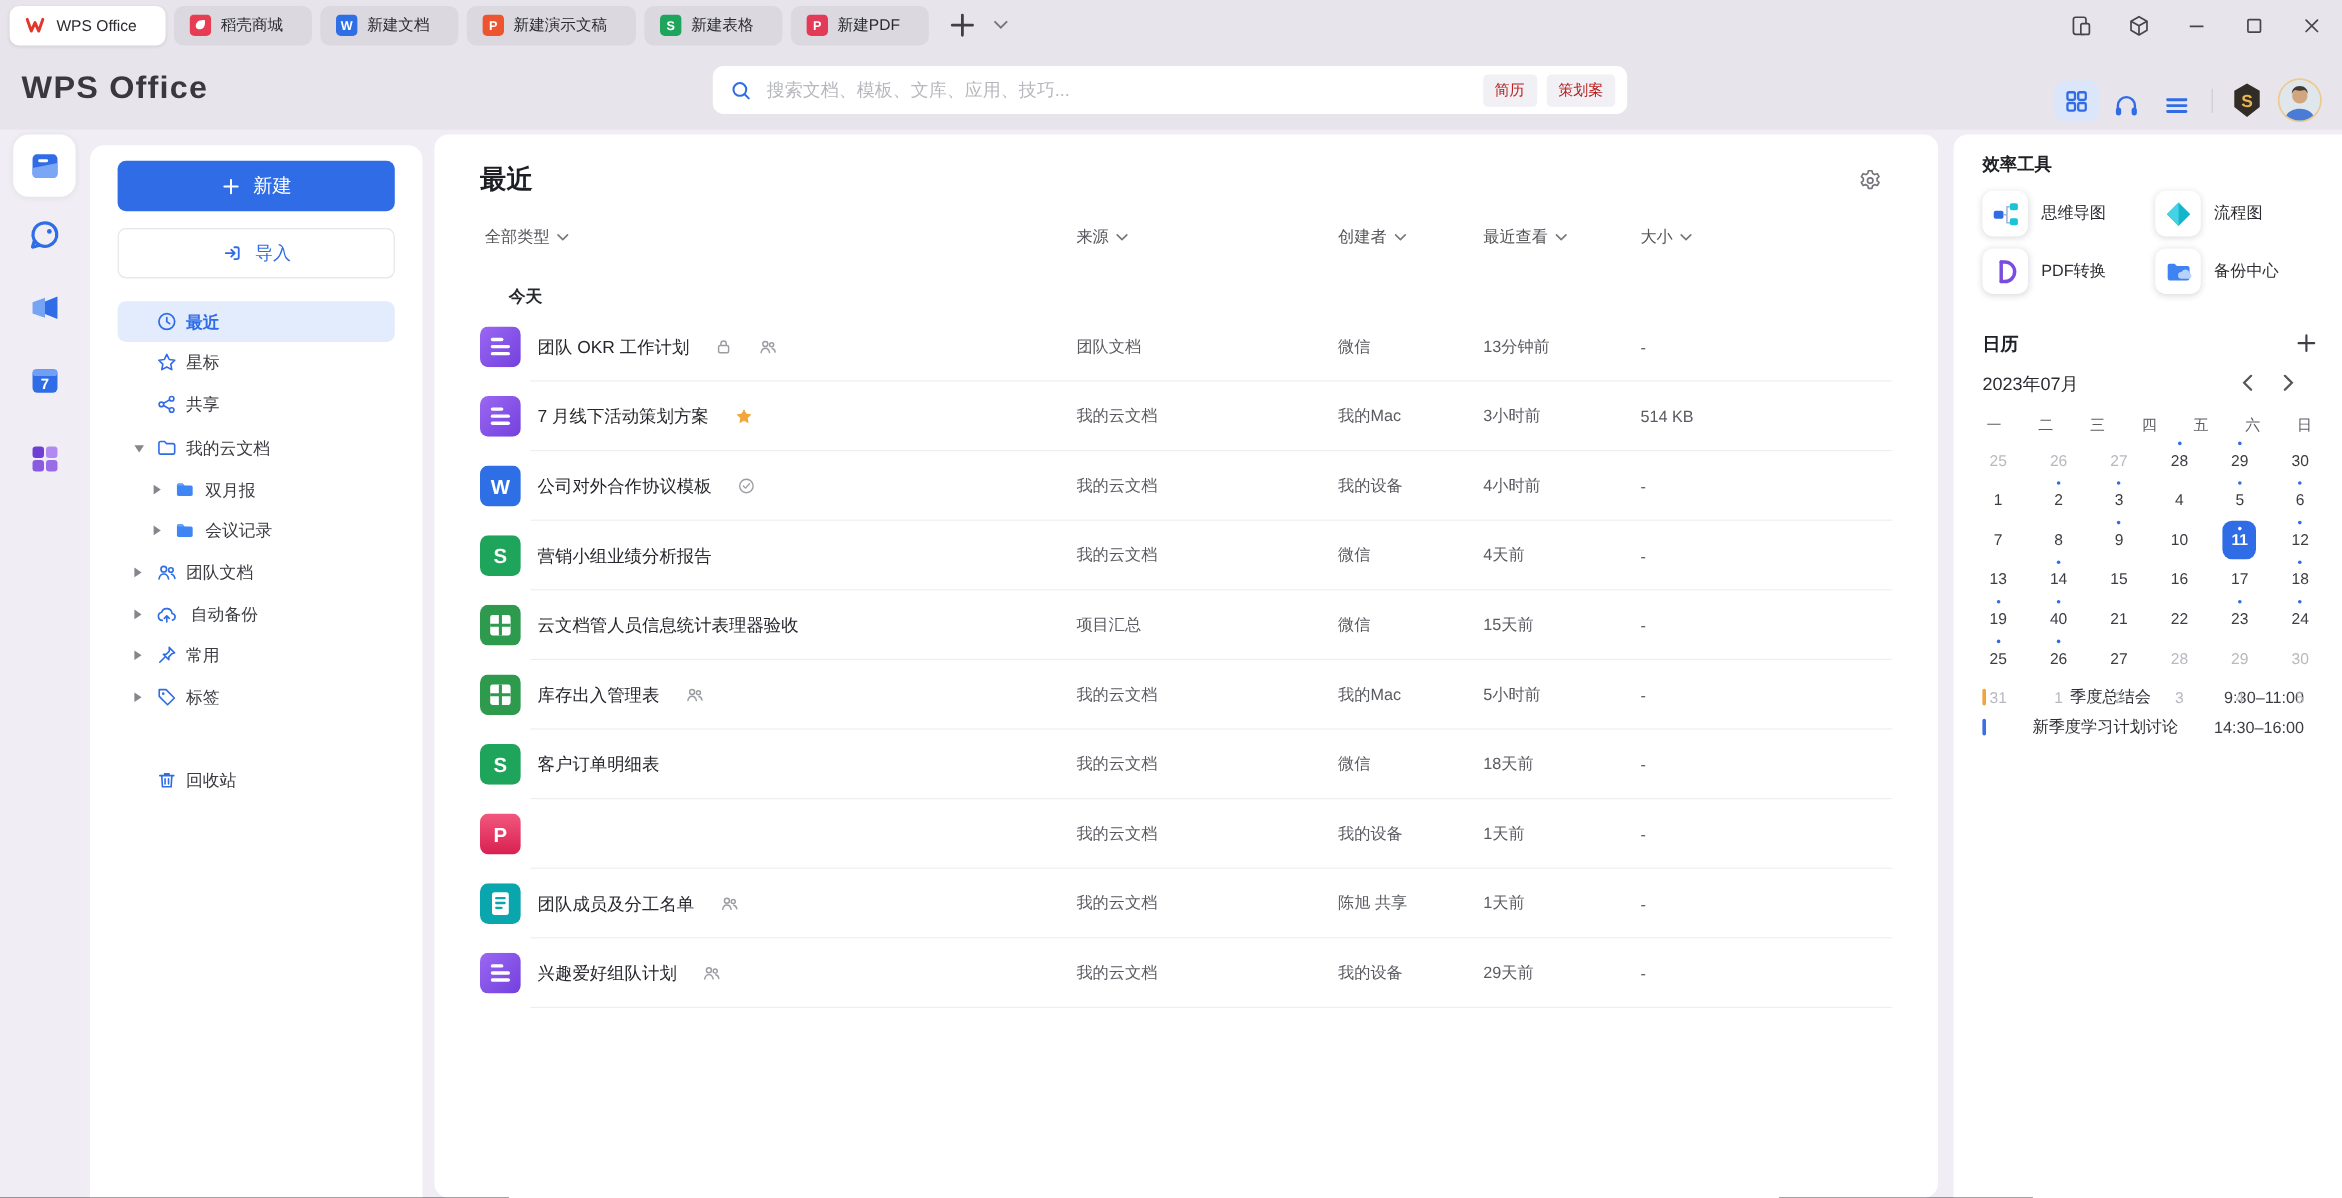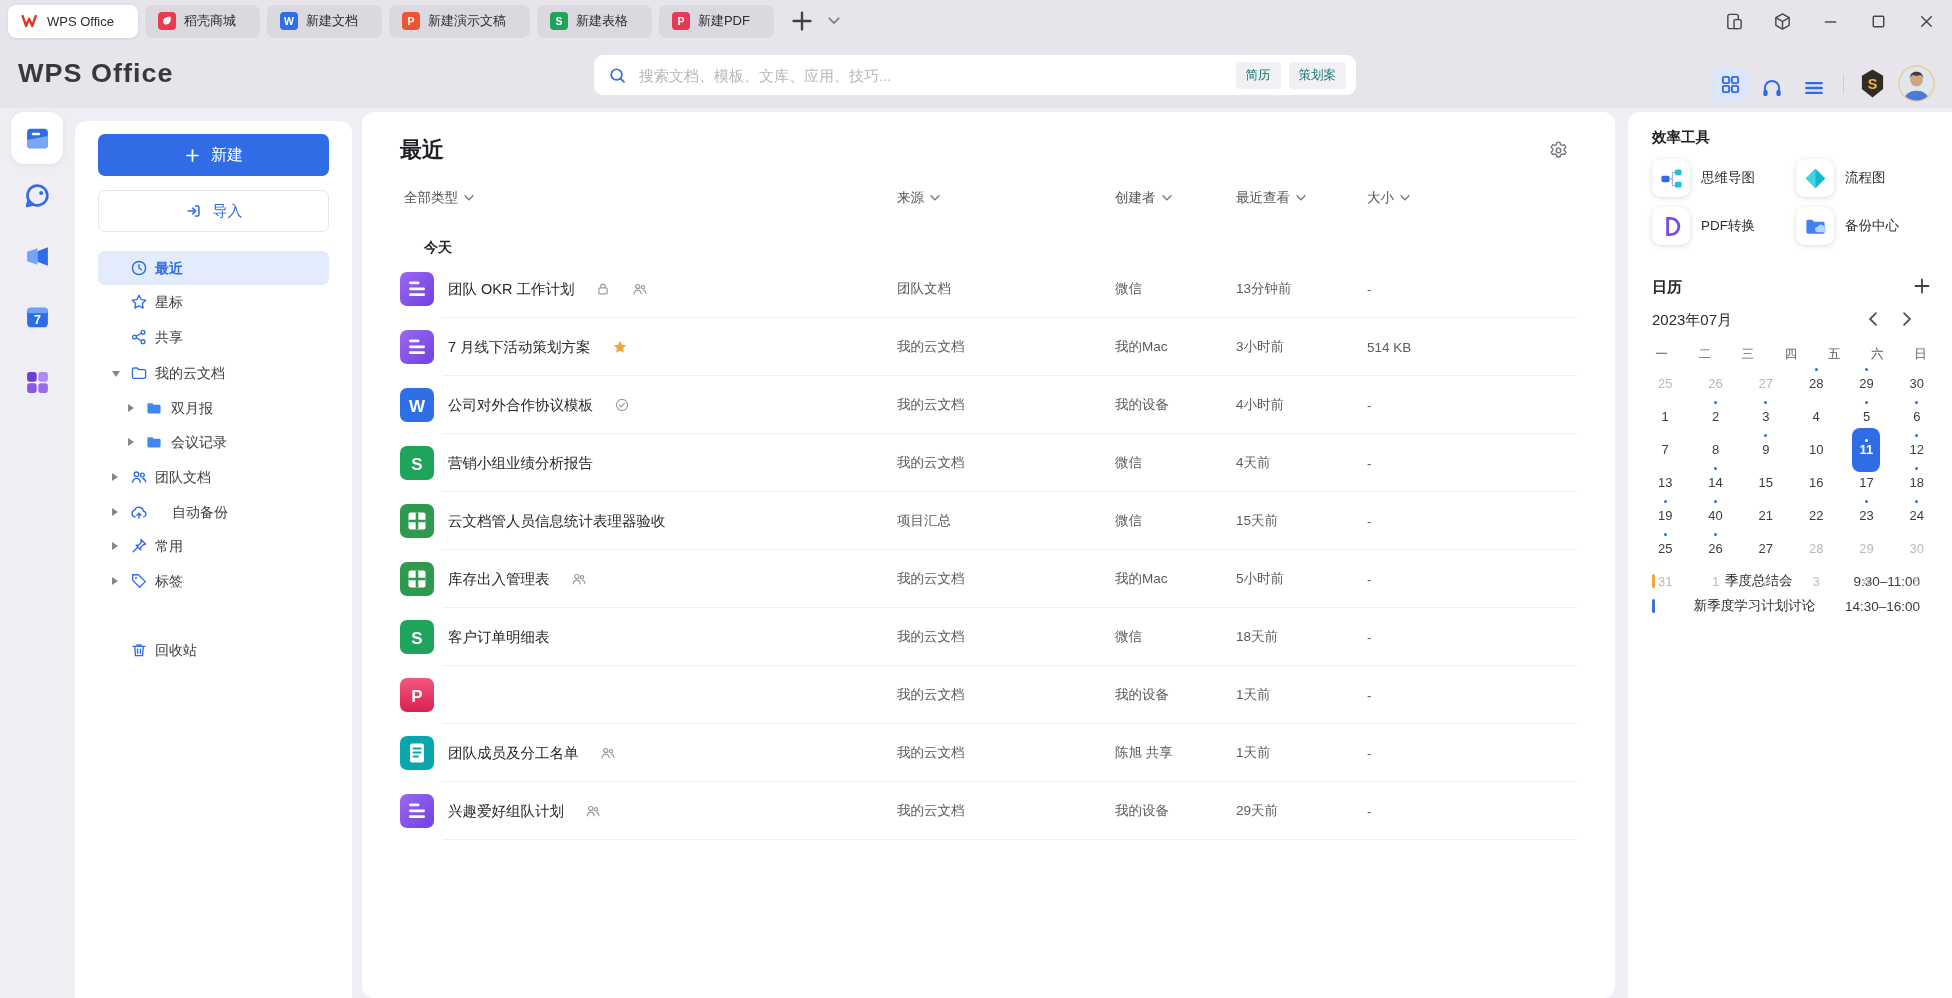--- a/index.html
+++ b/index.html
@@ -23,21 +23,21 @@
   
   .header{position:absolute;left:0;top:42px;right:0;height:66px;background:#e7e4eb;}
   .logo{position:absolute;left:18px;top:16px;font-size:27px;font-weight:700;color:#3a383f;
         letter-spacing:1px;transform:scaleY(.96);}
   .search{position:absolute;left:594px;top:13px;width:762px;height:40px;background:#fff;
           border-radius:9px;display:flex;align-items:center;padding:0 10px 0 14px;box-sizing:border-box;}
   .search .sic{width:19px;height:19px;margin-right:10px;flex:0 0 auto;}
   .search input{flex:1;border:none;outline:none;background:transparent;font-size:15px;color:#3c3d42;
                 font-family:"Liberation Sans",sans-serif;}
   .search input::placeholder{color:#b7b8be;}
-  .stag{background:#f1f0f5;color:#0f766e;font-size:12.5px;border-radius:4px;padding:5px 10px;margin-left:8px;flex:0 0 auto;}
+  .stag{background:#f1f0f5;color:#b91c1c;font-size:12.5px;border-radius:4px;padding:5px 10px;margin-left:8px;flex:0 0 auto;}
   .hbtn{position:absolute;width:24px;height:24px;top:34px;}
   .hgridbox{position:absolute;left:1712px;top:25px;width:37px;height:34px;background:#dce6fa;border-radius:8px;
             display:flex;align-items:center;justify-content:center;}
   .hgridbox .ic{width:21px;height:21px;}
   .hdivider{position:absolute;left:1843px;top:32px;width:1px;height:20px;background:#cfccd4;}
   .vip{position:absolute;left:1858px;top:25px;width:29px;height:33px;}
   .avatar{position:absolute;left:1898px;top:23px;width:37px;height:37px;border-radius:50%;overflow:hidden;}
 
   
   .rail{position:absolute;left:0;top:108px;width:75px;bottom:0;}
@@ -98,21 +98,21 @@
   .calnav{position:absolute;top:200px;width:14px;height:14px;}
   .weekrow{position:absolute;left:12px;top:234px;width:302px;display:grid;grid-template-columns:repeat(7,1fr);
            font-size:12.5px;color:#5c5d63;text-align:center;}
   .daysgrid{position:absolute;left:12px;top:255px;width:302px;display:grid;grid-template-columns:repeat(6,1fr);
             grid-auto-rows:33px;}
   .day{position:relative;display:flex;align-items:center;justify-content:center;font-size:13px;color:#3c3d43;}
   .day.muted{color:#b8b9bf;}
   .day .dot{position:absolute;top:1px;left:50%;margin-left:-1.5px;width:3px;height:3px;border-radius:50%;
             background:var(--accent,#2f6ce5);}
   .day .dnum{position:relative;z-index:1;}
-  .day.sel .dnum{width:28px;height:44px;background:var(--accent,#2f6ce5);border-radius:8px;color:#fff;
+  .day.sel .dnum{width:28px;height:32px;background:var(--accent,#2f6ce5);border-radius:8px;color:#fff;
                  display:flex;align-items:center;justify-content:center;font-weight:bold;}
   .day.sel .dot{background:#fff;top:6px;z-index:2;}
   .event{position:absolute;left:24px;right:32px;height:20px;display:flex;align-items:center;}
   .event .bar{width:3px;height:14px;border-radius:2px;margin-right:9px;flex:0 0 auto;}
   .event .etitle{font-size:13.5px;color:#2d2e33;flex:1;text-align:center;}
   .event .etime{font-size:13.5px;color:#3c3d42;}
 </style>
 </head>
 <body>
 
@@ -413,21 +413,21 @@
           <span class="lbl" style="left: 80px;">团队文档</span>
         </div>
         <div class="treerow" style="top: 375px; height: 32px;">
           <span class="caret" style="left: 37px;"></span>
           <span class="ic" style="left: 55px; position: absolute;">
             <svg viewBox="0 0 20 20">
               <path d="M5.8 15.5a3.8 3.8 0 0 1-.6-7.5 5 5 0 0 1 9.7 1.2 3.1 3.1 0 0 1 .4 6.1" fill="none" stroke="currentColor" stroke-width="1.5" stroke-linecap="round"></path>
               <path d="M10 17v-5.5M7.7 13.7L10 11.4l2.3 2.3" fill="none" stroke="currentColor" stroke-width="1.5" stroke-linecap="round" stroke-linejoin="round"></path>
             </svg>
           </span>
-          <span class="lbl" style="left: 97px;">自动备份</span>
+          <span class="lbl" style="left: 84px;">自动备份</span>
         </div>
         <div class="treerow" style="top: 409px; height: 32px;">
           <span class="caret" style="left: 37px;"></span>
           <span class="ic" style="left: 55px; position: absolute;">
             <svg viewBox="0 0 20 20">
               <g fill="none" stroke="currentColor" stroke-width="1.5" stroke-linejoin="round" stroke-linecap="round">
                 <path d="M12.2 2.8l5 5-2.4.8-2.9 2.9v2.7l-1.5-1.5-2.1-2.1-1.5-1.5h2.7l2.9-2.9z"></path>
                 <path d="M8.3 11.7L3.5 16.5"></path>
               </g>
             </svg>

